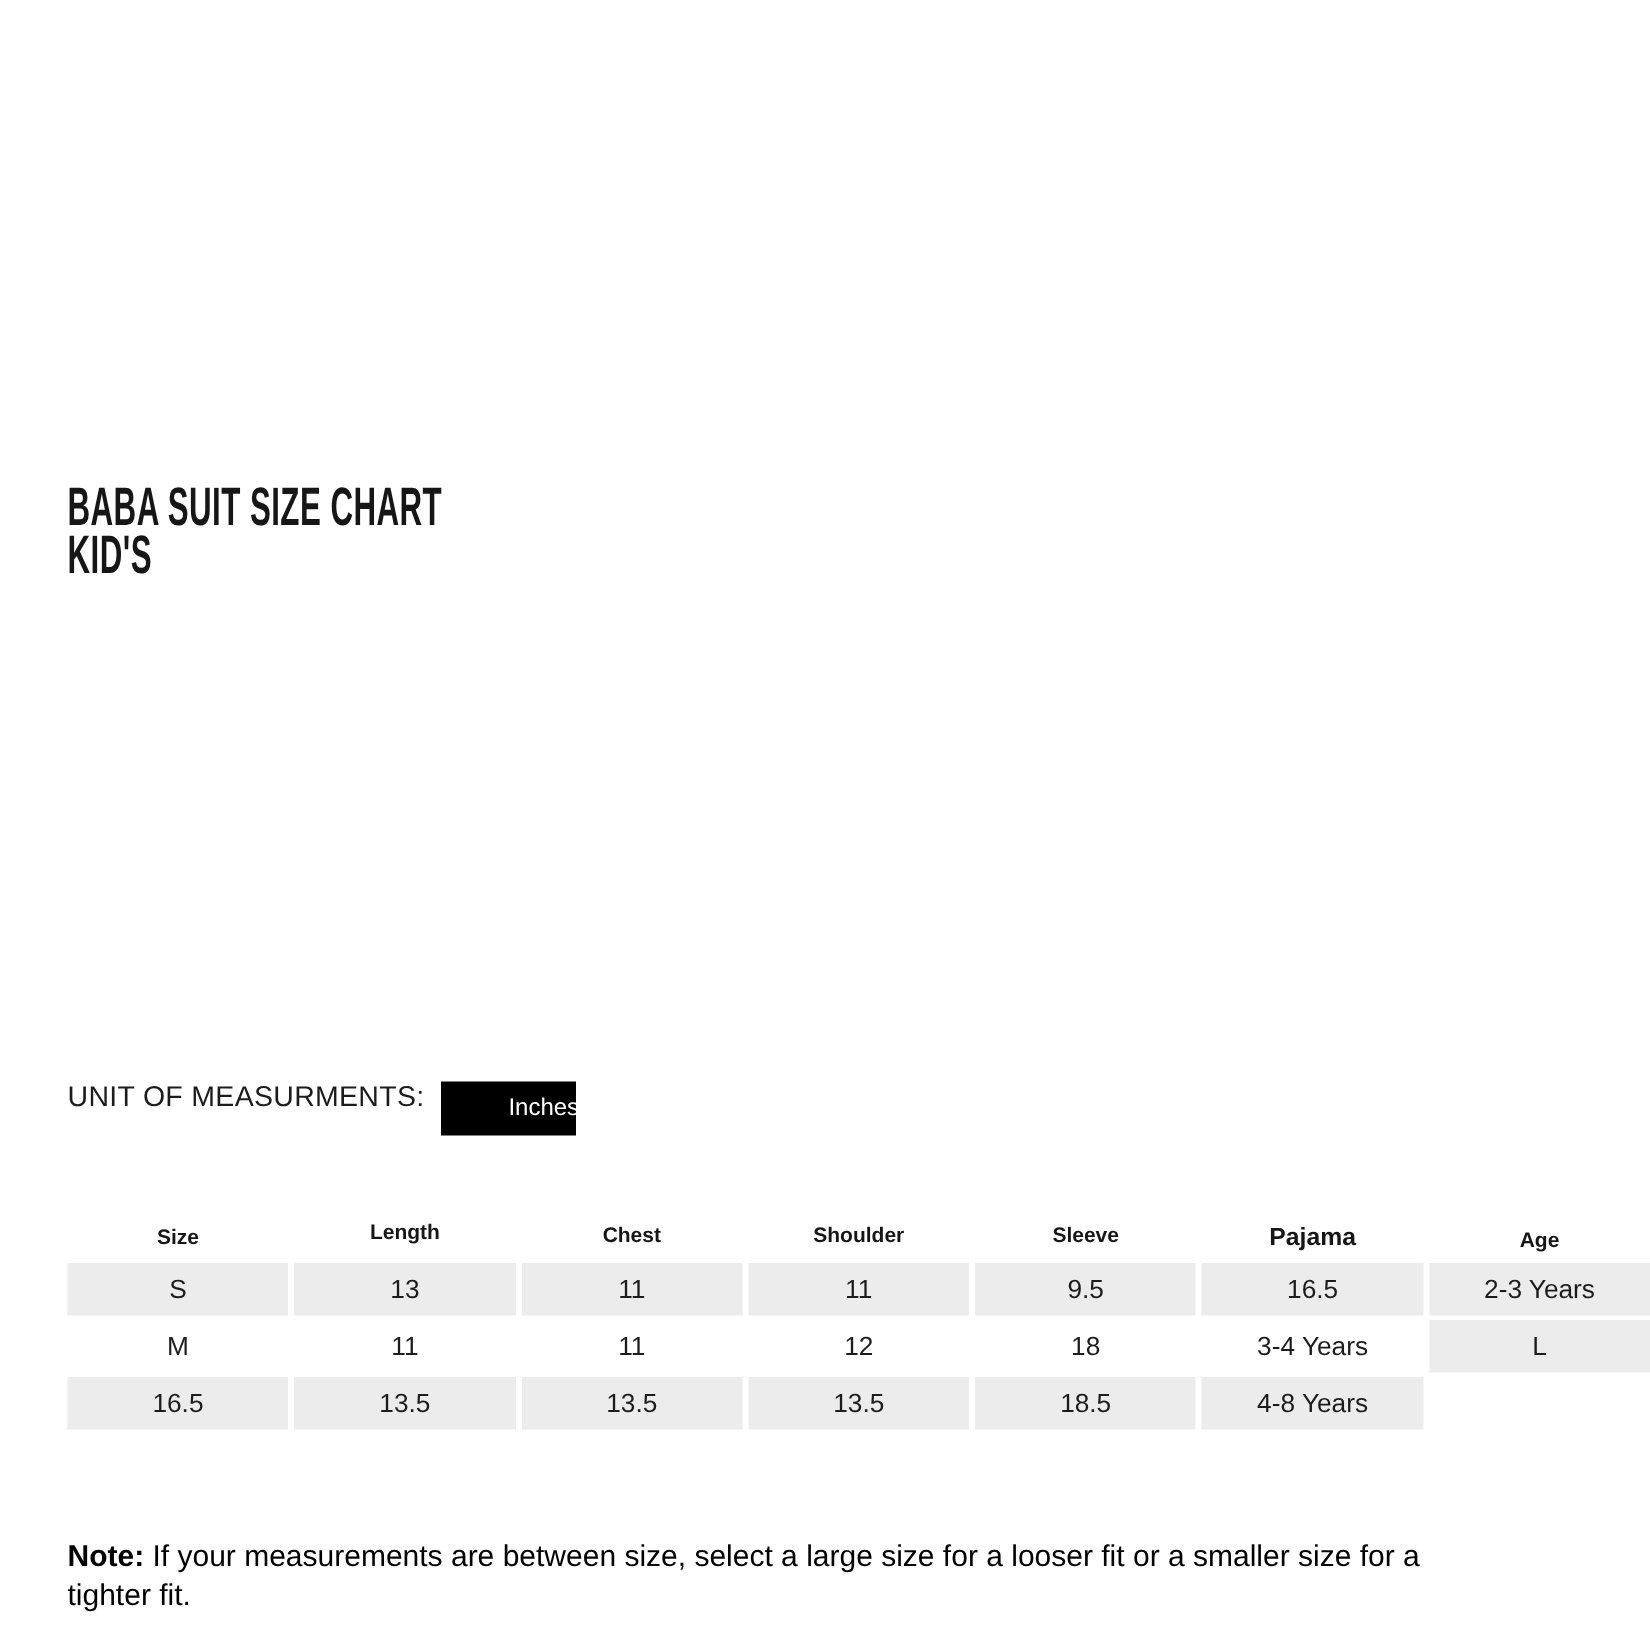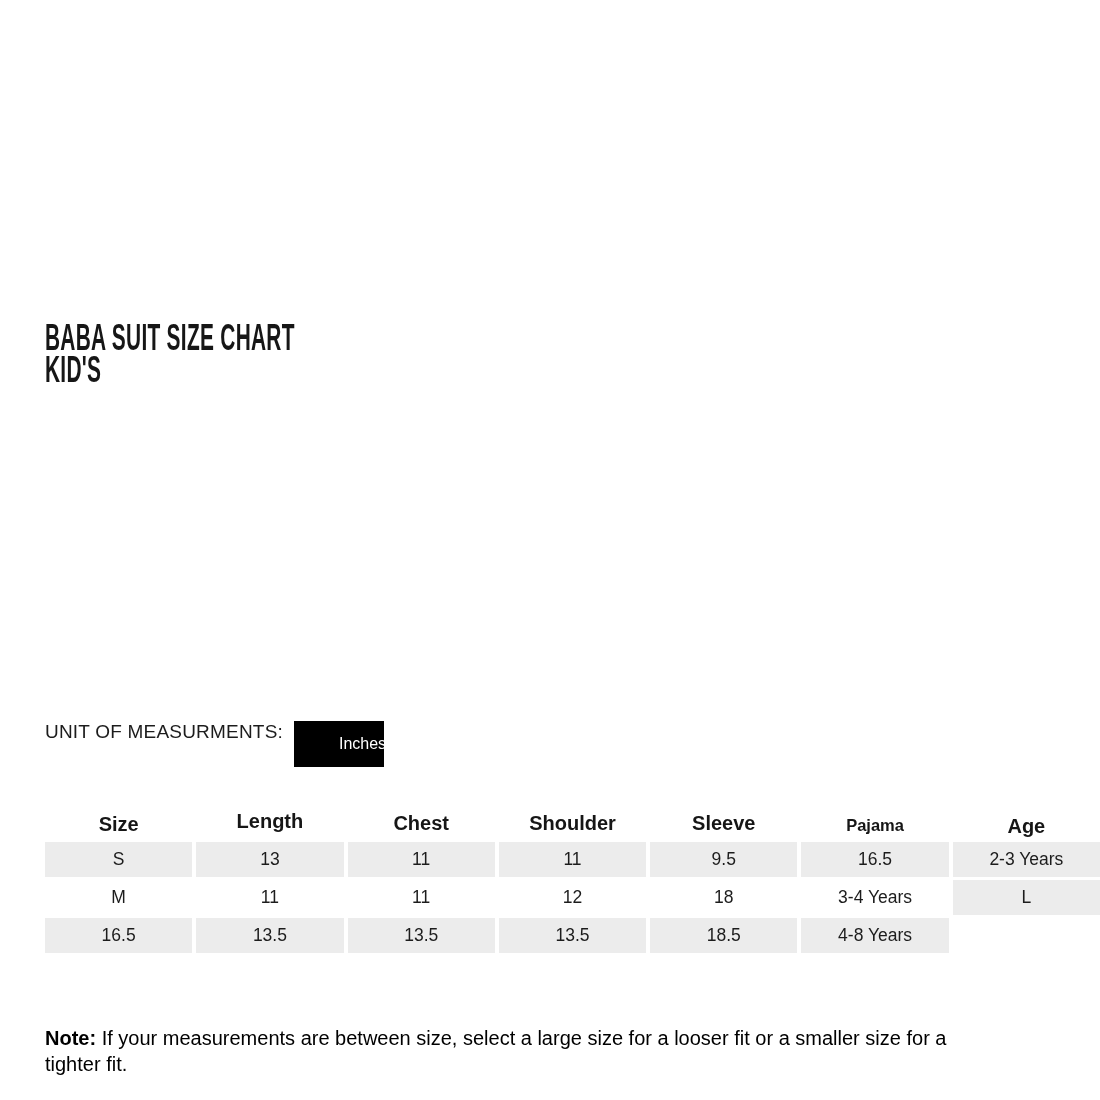--- a/index.html
+++ b/index.html
@@ -33,21 +33,21 @@
   .unit-row {
     position: absolute;
     left: 45px; top: 399px;
     height: 44px;
     display: flex;
     align-items: flex-start;
   }
   .unit-label { font-size: 19px; color: #1c1c1c; letter-spacing: 0.2px; }
   .unit-btn {
     margin-left: 11px;
-    width: 90px; height: 46px;
+    width: 90px; height: 36px;
     background: #000000;
     color: #ffffff;
     border: none;
     font-family: "Liberation Sans", sans-serif;
     font-size: 16px;
     display: flex; align-items: center; justify-content: center;
     cursor: pointer;
     padding-left: 47px;
   }
 
@@ -58,21 +58,21 @@
     width: 1055px;
     display: grid;
     grid-template-columns: repeat(7, 1fr);
     column-gap: 4px;
     row-gap: 3px;
   }
   .th {
     height: 30px;
     display: flex; align-items: center; justify-content: center;
     font-weight: 700;
-    font-size: 20px;
+    font-size: 14px;
     color: #161616;
     background: transparent;
   }
   
   .th:nth-child(1) { transform: translateY(0px); }
   .th:nth-child(2) { transform: translateY(-3px); }
   .th:nth-child(3) { transform: translateY(-1px); }
   .th:nth-child(4) { transform: translateY(-1px); }
   .th:nth-child(5) { transform: translateY(-1px); }
   .th:nth-child(6) { transform: translateY(1px); font-size: 16.5px; }

